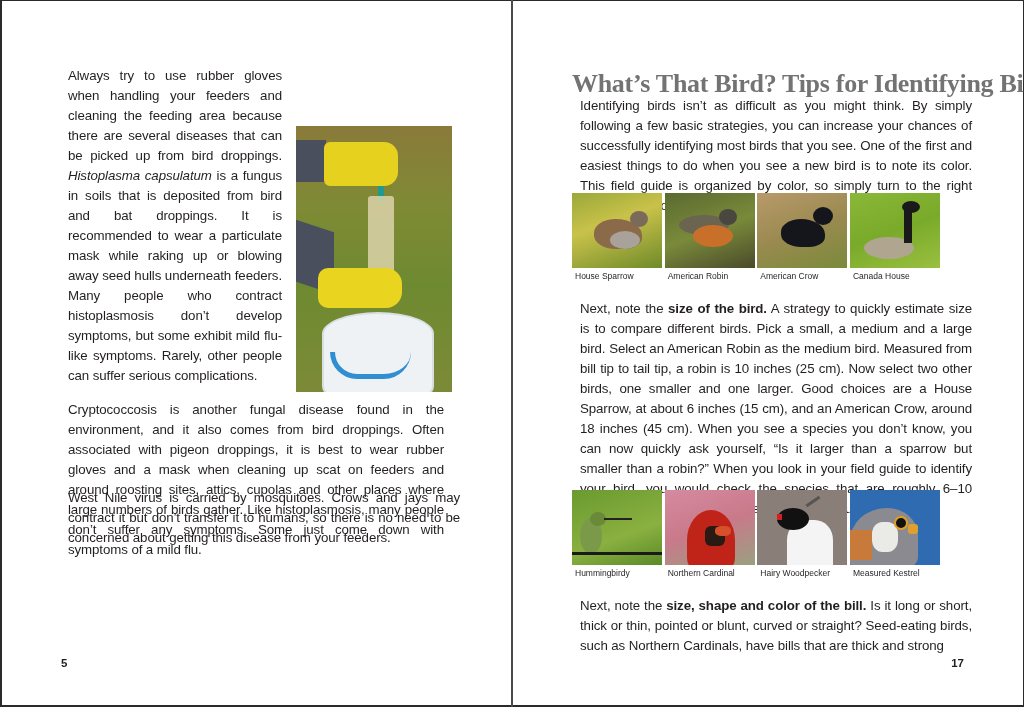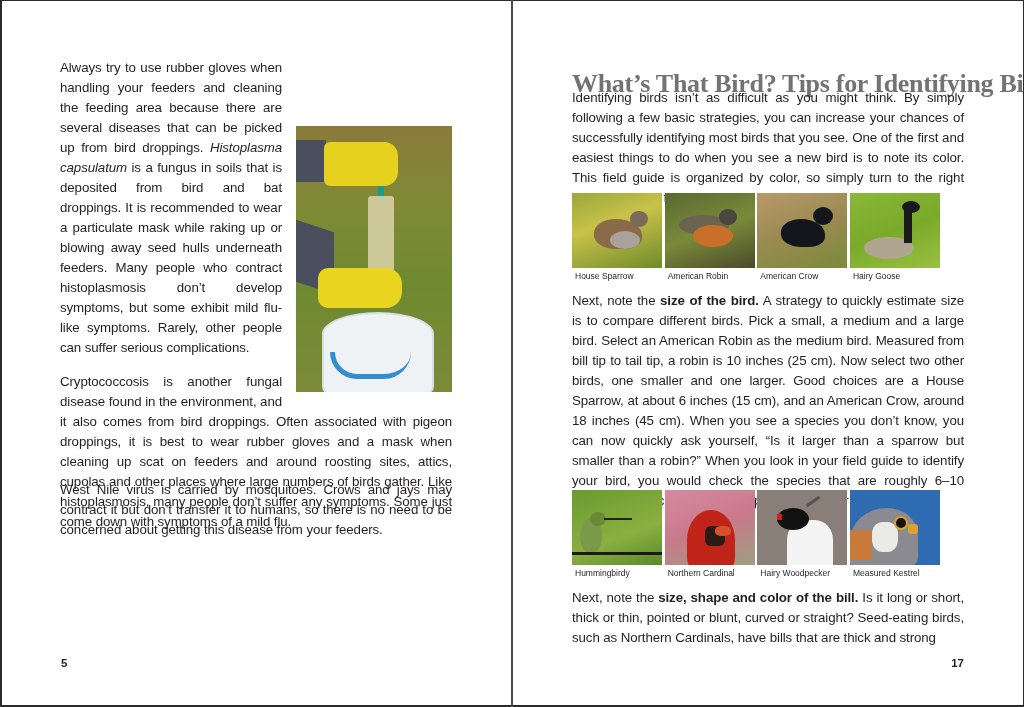--- a/index.html
+++ b/index.html
@@ -5,21 +5,21 @@
   html, body { margin:0; padding:0; }
   body { width:1024px; height:707px; background:#ffffff; position:relative; overflow:hidden;
          font-family:"Liberation Sans", "DejaVu Sans", sans-serif; color:#231f20; }
   .spread { position:absolute; left:0; top:0; width:1024px; height:707px; box-sizing:border-box;
             border-left:2px solid #2a2a2a; border-bottom:2px solid #2a2a2a; border-top:1px solid #2a2a2a; border-right:1px solid #2a2a2a; }
   .gutter { position:absolute; left:511px; top:0; width:2px; height:707px; background:#4a4a4a; }
   .page { position:absolute; top:0; height:705px; }
   .left-page { left:2px; width:509px; }
   .right-page { left:513px; width:509px; }
 
-  p { margin:0; }
+  p { margin:8px; }
   .txt { font-size:13.3px; line-height:20px; text-align:justify; letter-spacing:-0.1px; }
   .lp-wrap { position:absolute; left:58px; top:118px; width:392px; }
   .photo-feeder { float:right; width:156px; height:266px; margin:8px 0 4px 14px; position:relative; overflow:hidden;
                   background:linear-gradient(180deg,#8a7a3a 0%,#7f8a35 30%,#6e8a30 60%,#7c8a38 100%); }
   .photo-feeder .sleeve1 { position:absolute; left:0; top:14px; width:30px; height:42px; background:#4a4f5e; }
   .photo-feeder .glove1 { position:absolute; left:28px; top:16px; width:74px; height:44px; background:#e6d21e; border-radius:6px 14px 14px 6px; }
   .photo-feeder .feeder { position:absolute; left:72px; top:70px; width:26px; height:90px; background:rgba(220,210,170,0.85); border-radius:3px; }
   .photo-feeder .handle { position:absolute; left:82px; top:36px; width:6px; height:40px; background:#1f9a8c; }
   .photo-feeder .sleeve2 { position:absolute; left:0; top:100px; width:38px; height:62px; background:#4a4f5e; transform:skewY(18deg); }
   .photo-feeder .glove2 { position:absolute; left:22px; top:142px; width:84px; height:40px; background:#e9d520; border-radius:10px 16px 16px 10px; }
@@ -107,21 +107,21 @@
         <div class="shape" style="left:56px;top:14px;width:20px;height:18px;background:#15161c;border-radius:50%;"></div>
       </div>
       <div class="cap">American Crow</div>
     </div>
     <div class="bird">
       <div class="img" style="background:linear-gradient(160deg,#8ab83a,#7aaa2a 50%,#9ac040);">
         <div class="shape" style="left:14px;top:44px;width:50px;height:22px;background:#b0a690;border-radius:50%;"></div>
         <div class="shape" style="left:54px;top:10px;width:8px;height:40px;background:#1a1a1a;"></div>
         <div class="shape" style="left:52px;top:8px;width:18px;height:12px;background:#1a1a1a;border-radius:50%;"></div>
       </div>
-      <div class="cap">Hairy Goose</div>
+      <div class="cap">Canada House</div>
     </div>
   </div>
 
   <p class="txt rp-p2">
     <span>Next, note the </span><b>size of the bird.</b><span> A strategy to quickly estimate size is to compare different birds. Pick a small, a medium and a large bird. Select an American Robin as the medium bird. Measured from bill tip to tail tip, a robin is 10 inches (25 cm). Now select two other birds, one smaller and one larger. Good choices are a House Sparrow, at about 6 inches (15 cm), and an American Crow, around 18 inches (45 cm). When you see a species you don’t know, you can now quickly ask yourself, “Is it larger than a sparrow but smaller than a robin?” When you look in your field guide to identify your bird, you would check the species that are roughly 6–10 inches (15–25 cm). This will help to narrow your choices.</span>
   </p>
 
   <div class="bird-row bird-row-2">
     <div class="bird">
       <div class="img" style="background:linear-gradient(160deg,#6a9a30,#8ab040 60%,#5a8a28);">

